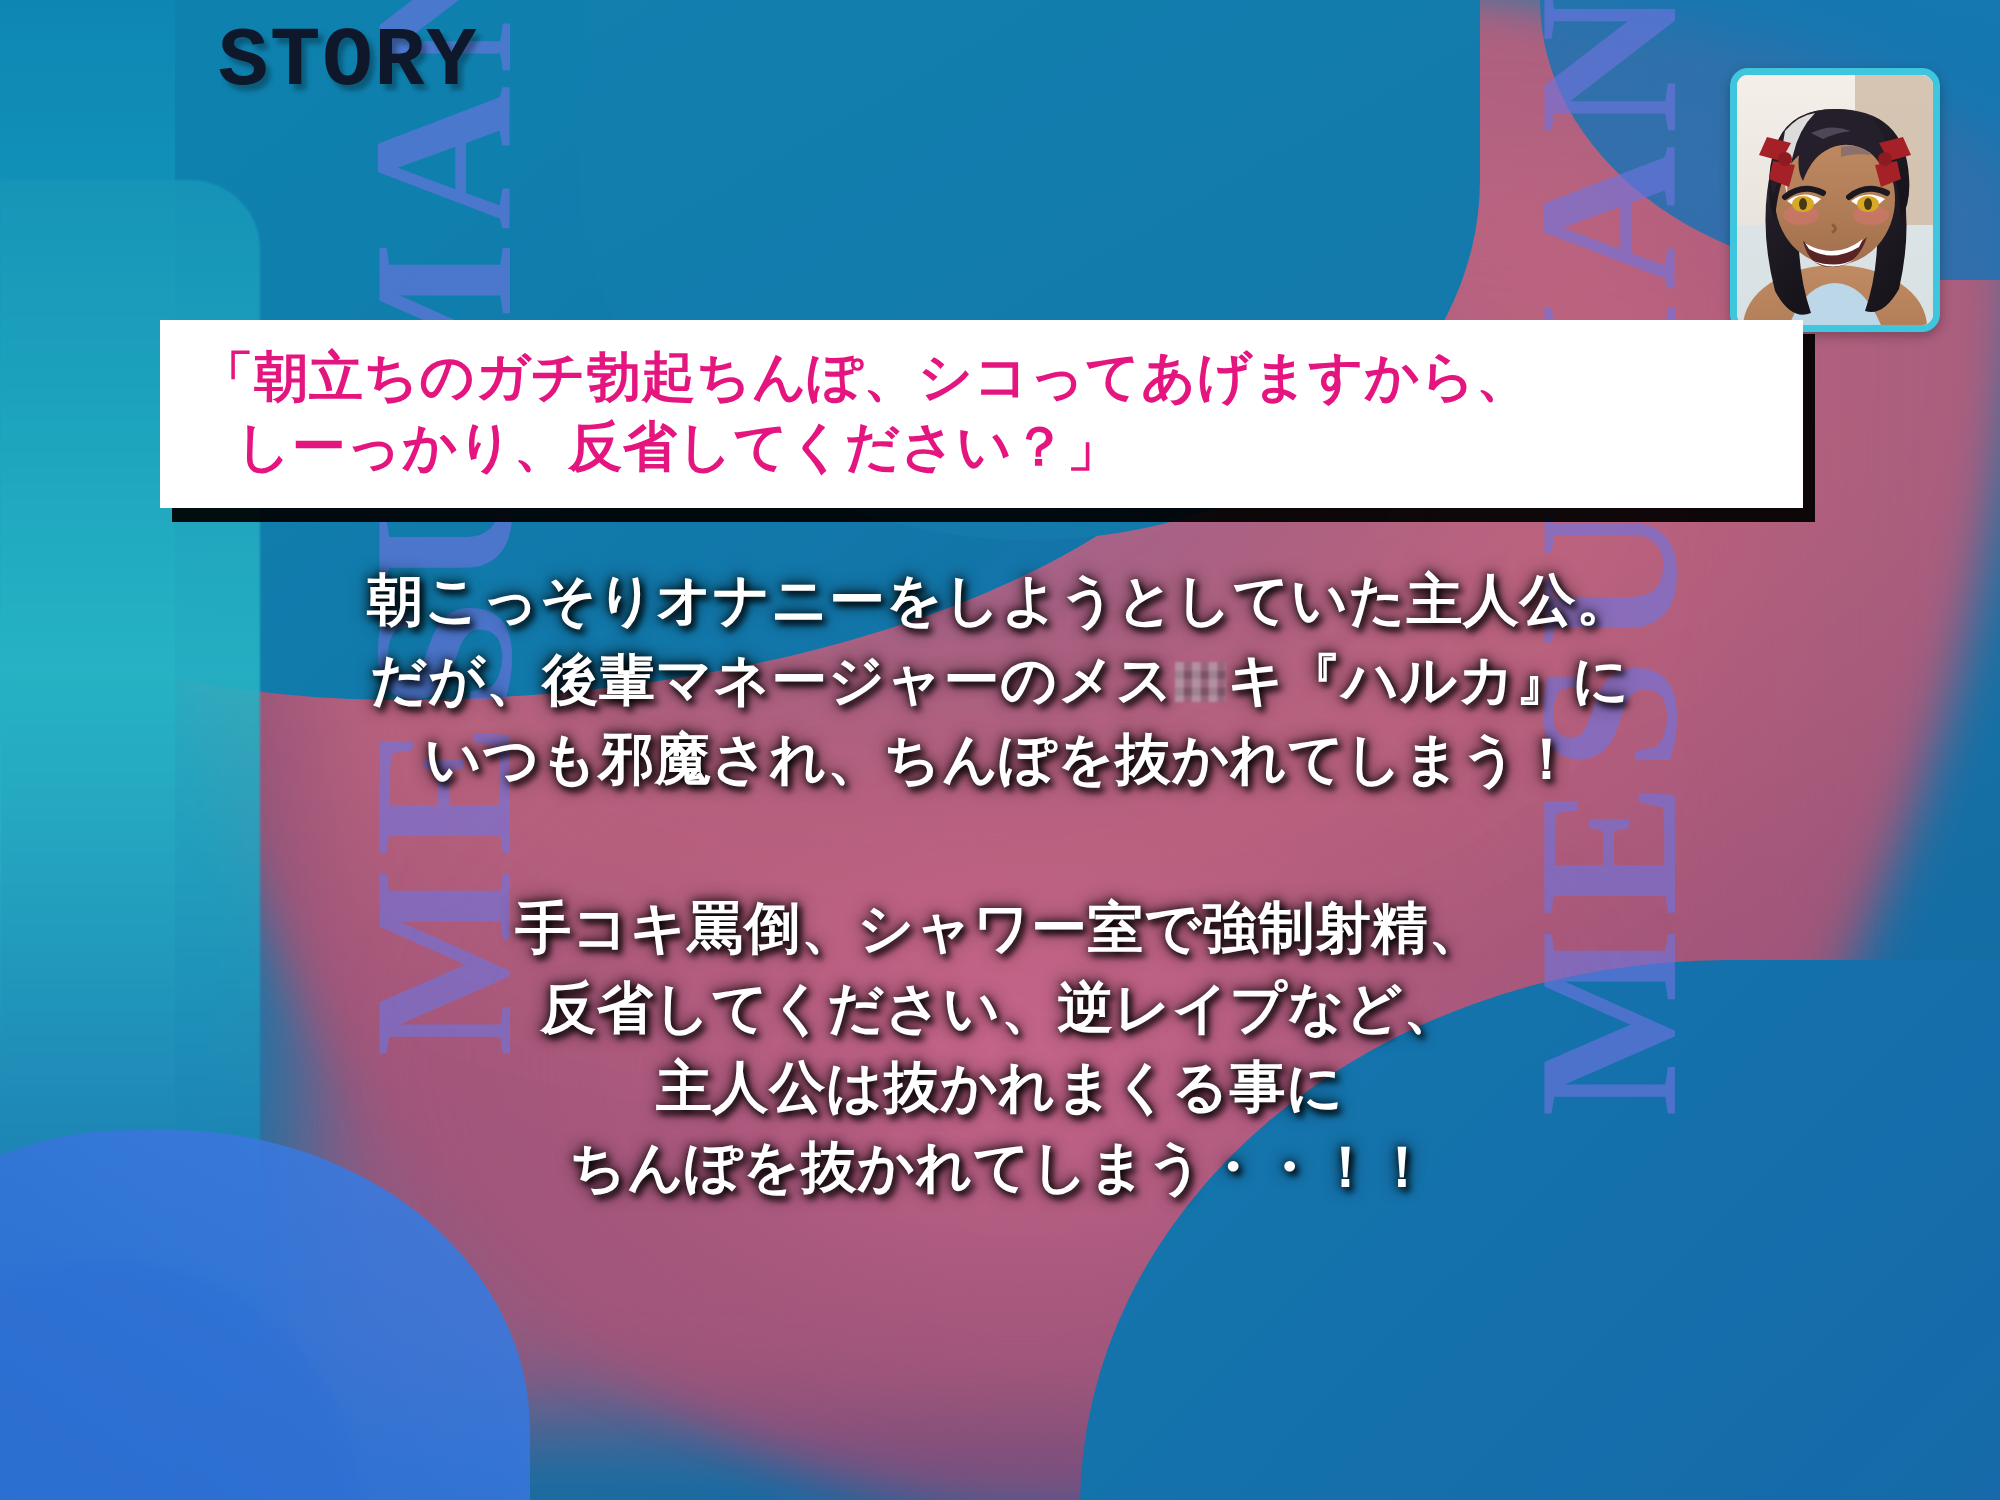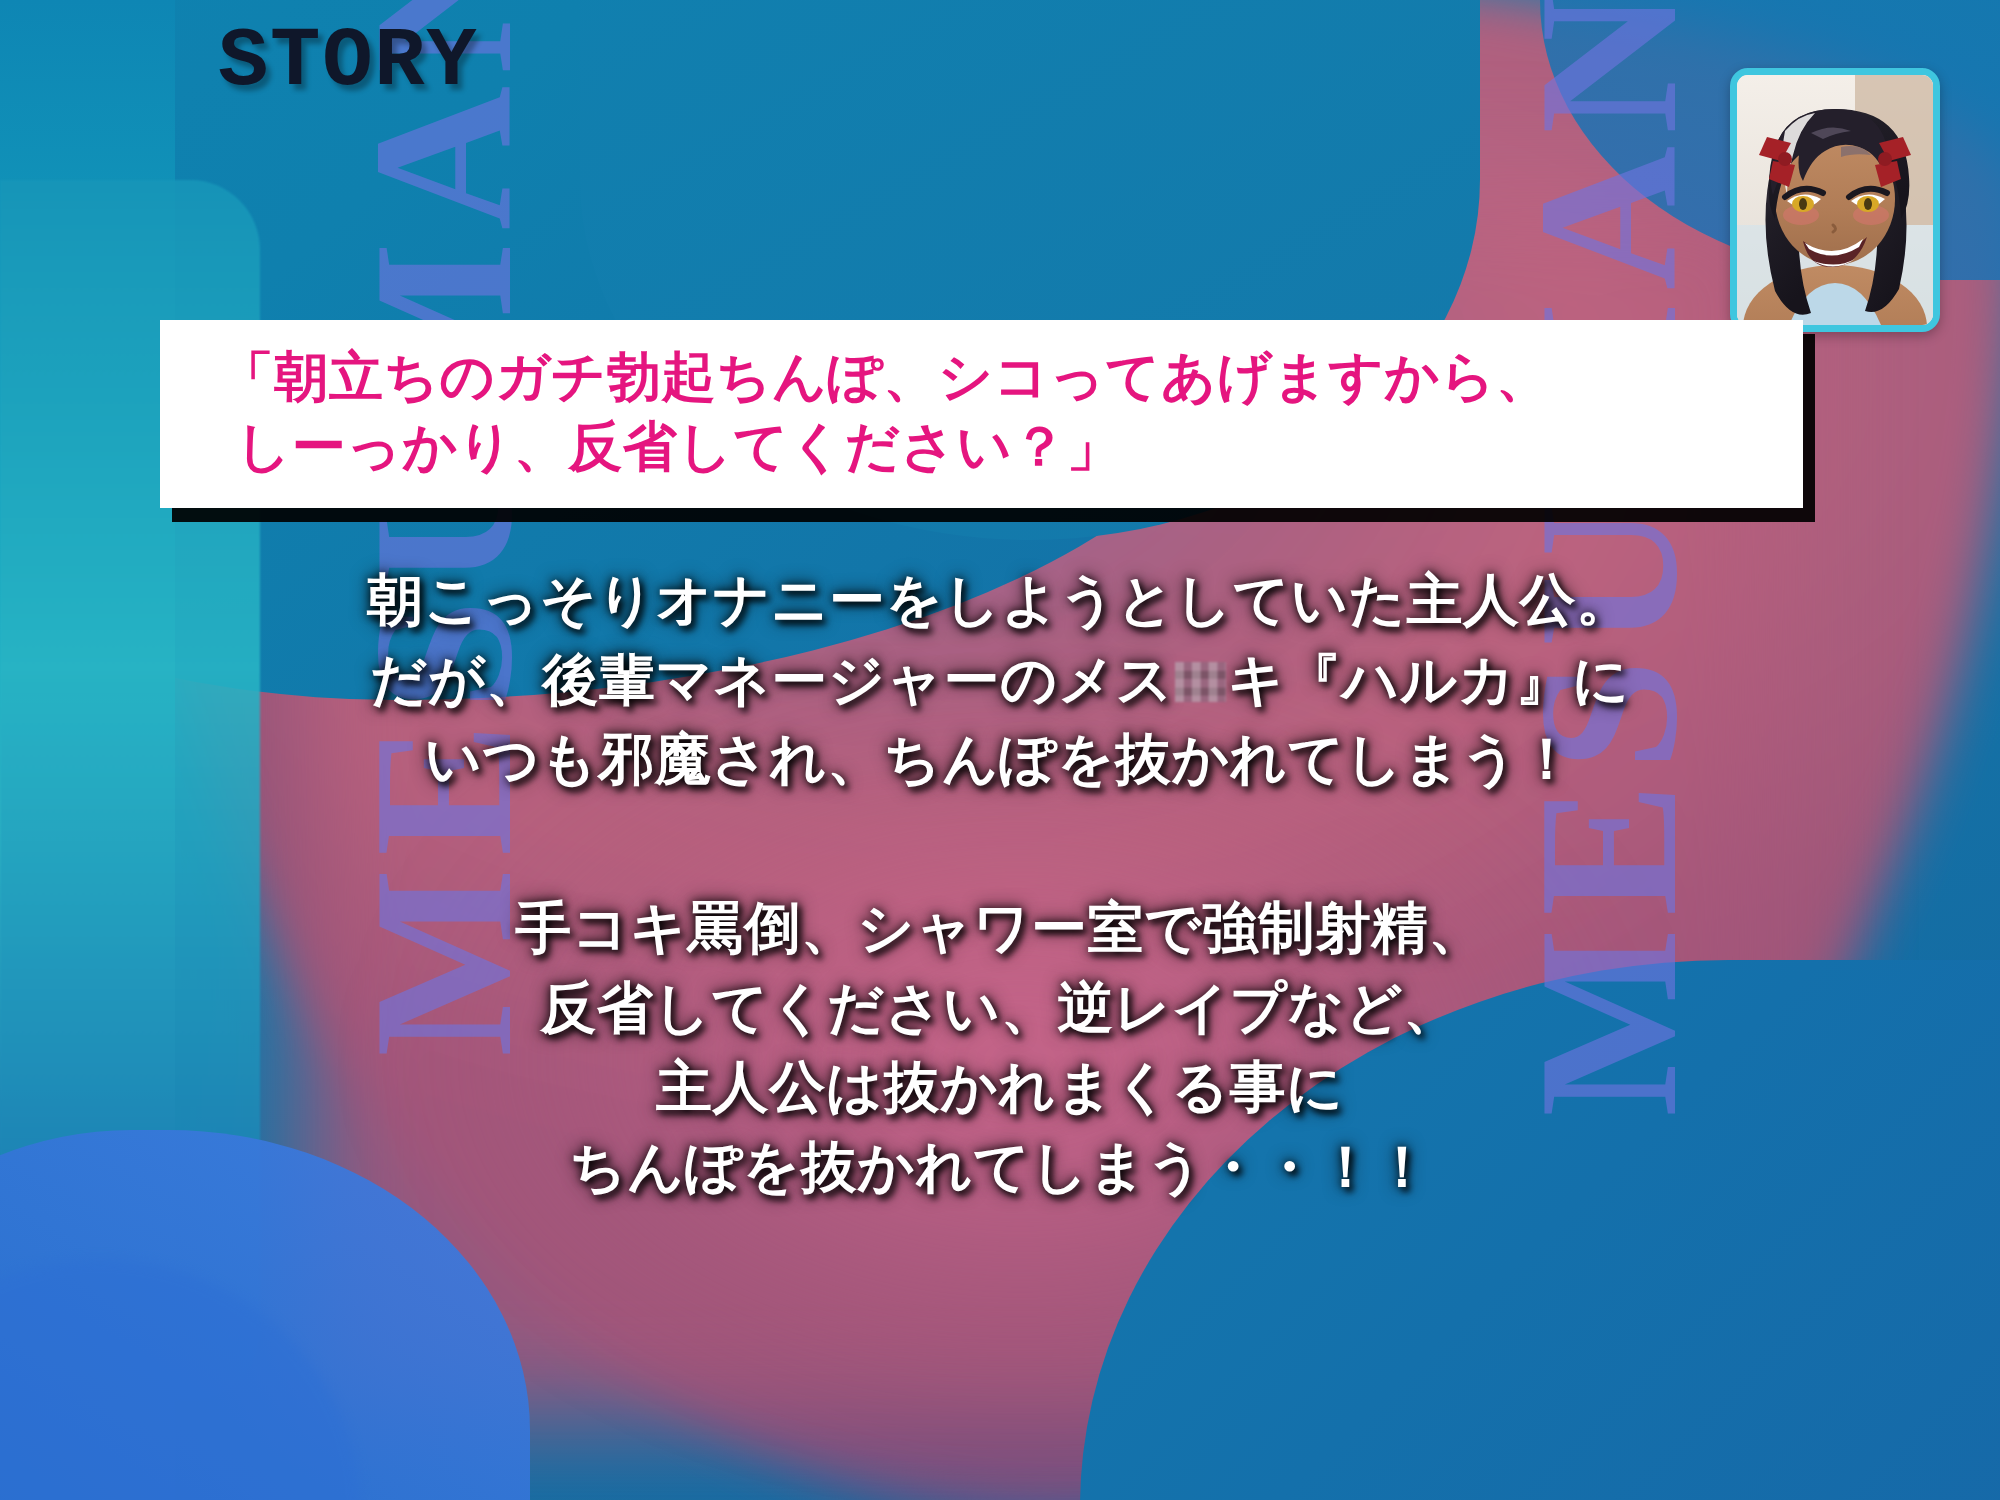--- a/index.html
+++ b/index.html
@@ -203,21 +203,21 @@
     width: 1643px;
     padding: 22px 0 26px 0;
     background: #ffffff;
     box-shadow: 12px 14px 0 rgba(0,0,0,0.92);
   }
   .quote-line {
     color: #e5157f;
     font-weight: 700;
     font-size: 54px;
     line-height: 1.30;
-    padding-left: 60px;
+    padding-left: 40px;
     white-space: nowrap;
     letter-spacing: 0.01em;
   }
   .quote-line.indent { padding-left: 76px; }
 
   
   .body-text {
     position: absolute;
     left: 0;
     top: 560px;

